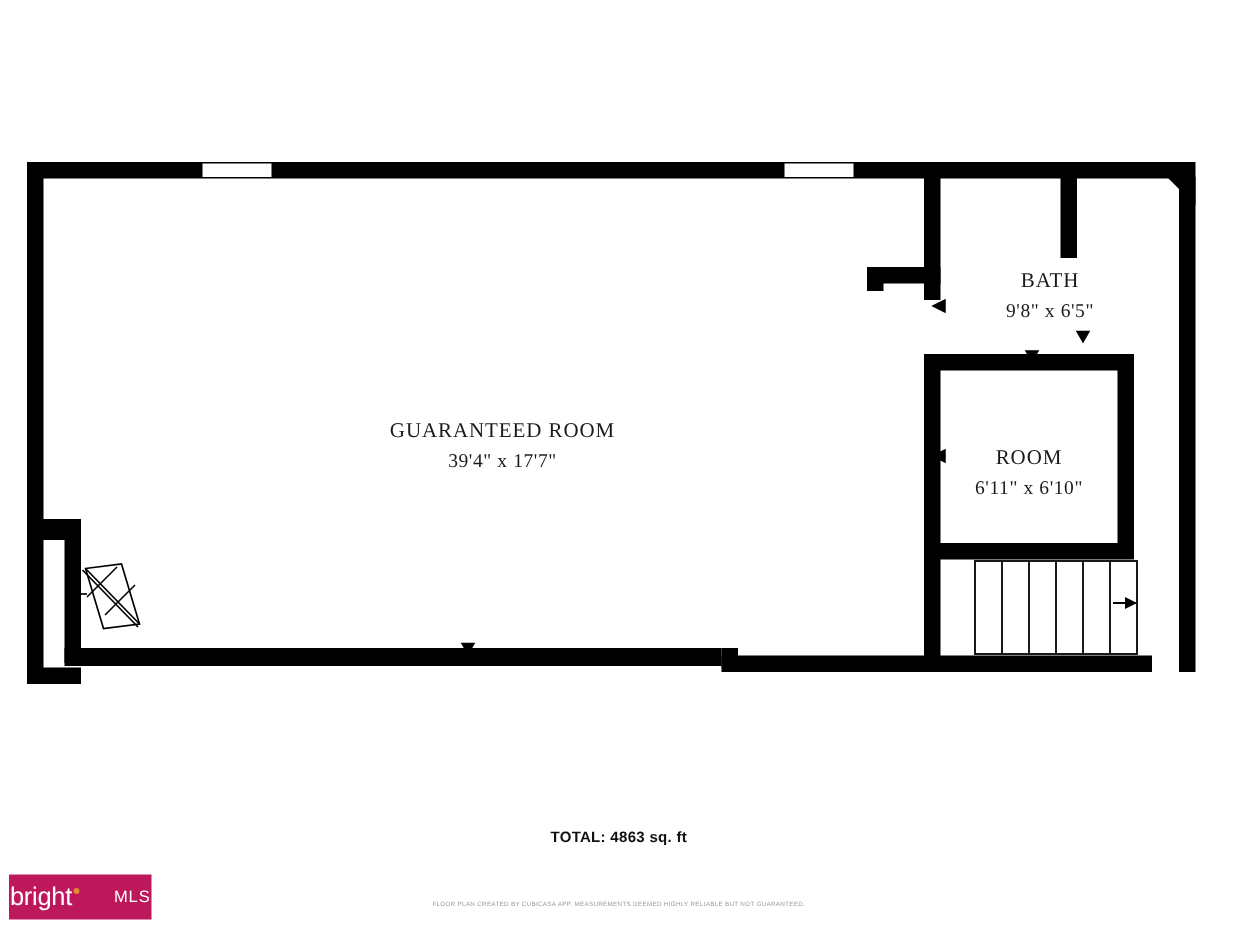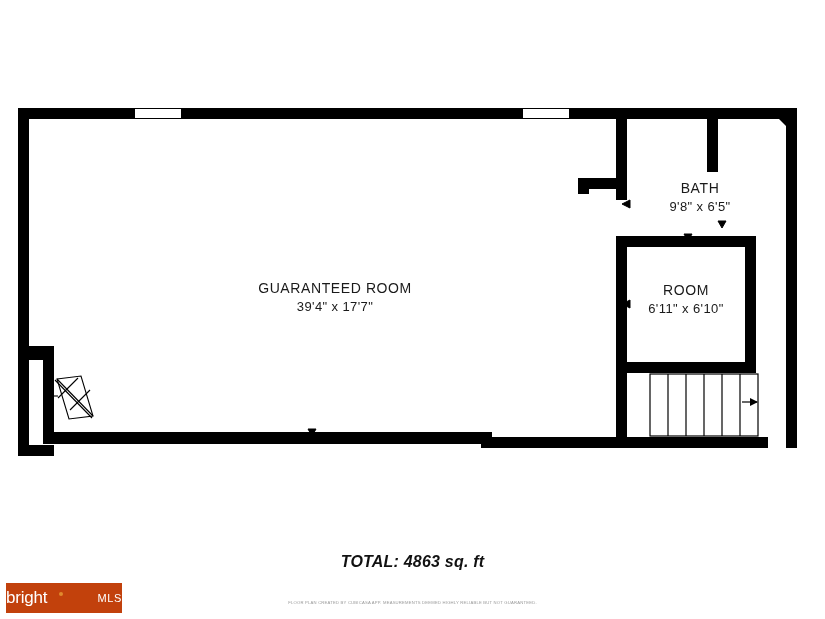--- a/index.html
+++ b/index.html
@@ -23,69 +23,69 @@
   .wall {
     position: absolute;
     background: #000000;
   }
   .room-label {
     position: absolute;
     text-align: center;
     color: #1a1a1a;
     line-height: 1.45;
     white-space: nowrap;
+    font-family: Liberation Serif, serif;
   }
   .room-label .room-name {
     display: block;
     font-size: 14px;
     letter-spacing: 0.6px;
   }
   .room-label .room-dims {
     display: block;
     font-size: 13px;
     letter-spacing: 0.4px;
   }
   .summary {
     position: absolute;
     left: 0;
     width: 825px;
     text-align: center;
     color: #111111;
   }
   .summary-total {
-    font-size: 16px;
+    font-size: 10px;
     font-weight: bold;
     letter-spacing: 0.2px;
-    font-style: italic;
   }
   .summary-line {
     font-size: 10.5px;
     letter-spacing: 0.1px;
     margin-top: 1px;
   }
   .disclaimer {
     position: absolute;
     left: 0;
     width: 825px;
     text-align: center;
     font-size: 4.2px;
     color: #9a9a9a;
     letter-spacing: 0.2px;
   }
   
   #brand-logo {
     position: absolute;
     left: 6px;
     bottom: 6px;
-    width: 116px;
+    width: 95px;
     height: 30px;
-    background: #c2410c;
+    background: #be185d;
     display: flex;
     align-items: center;
-    justify-content: space-between;
+    justify-content: center;
   }
   #brand-logo .brand-bright {
     font-size: 17px;
     color: #ffffff;
     font-weight: normal;
     letter-spacing: -0.2px;
   }
   #brand-logo .brand-dot {
     display: inline-block;
     width: 4px;
@@ -197,21 +197,21 @@
   <div class="room-label" style="left:205px; top:278px; width:260px;">
     <span class="room-name">GUARANTEED ROOM</span>
     <span class="room-dims">39'4" x 17'7"</span>
   </div>
 
   <div class="room-label" style="left:610px; top:178px; width:180px;">
     <span class="room-name">BATH</span>
     <span class="room-dims">9'8" x 6'5"</span>
   </div>
 
-  <div class="room-label" style="left:596px; top:280px; width:180px;">
+  <div class="room-label" style="left:596px; top:296px; width:180px;">
     <span class="room-name">ROOM</span>
     <span class="room-dims">6'11" x 6'10"</span>
   </div>
 
 </div>
 
 <div class="summary" style="top:553px;">
   <div class="summary-total">TOTAL: 4863 sq. ft</div>
 </div>
 

